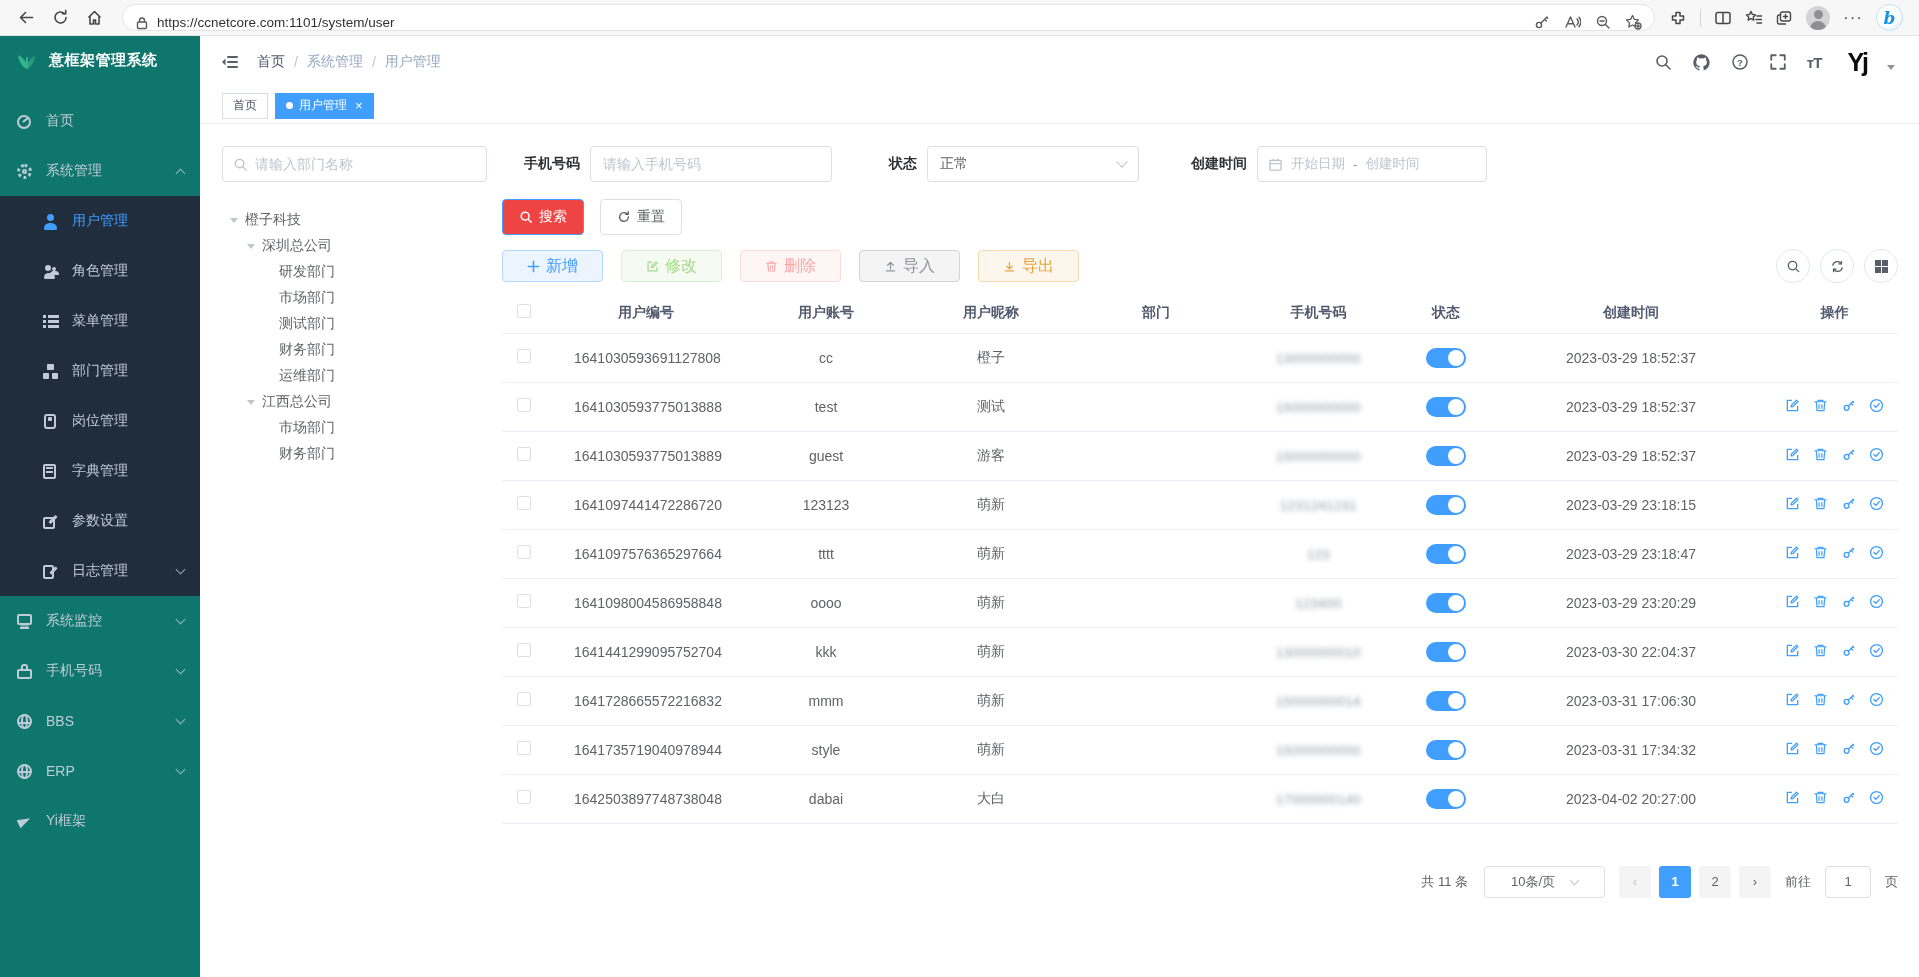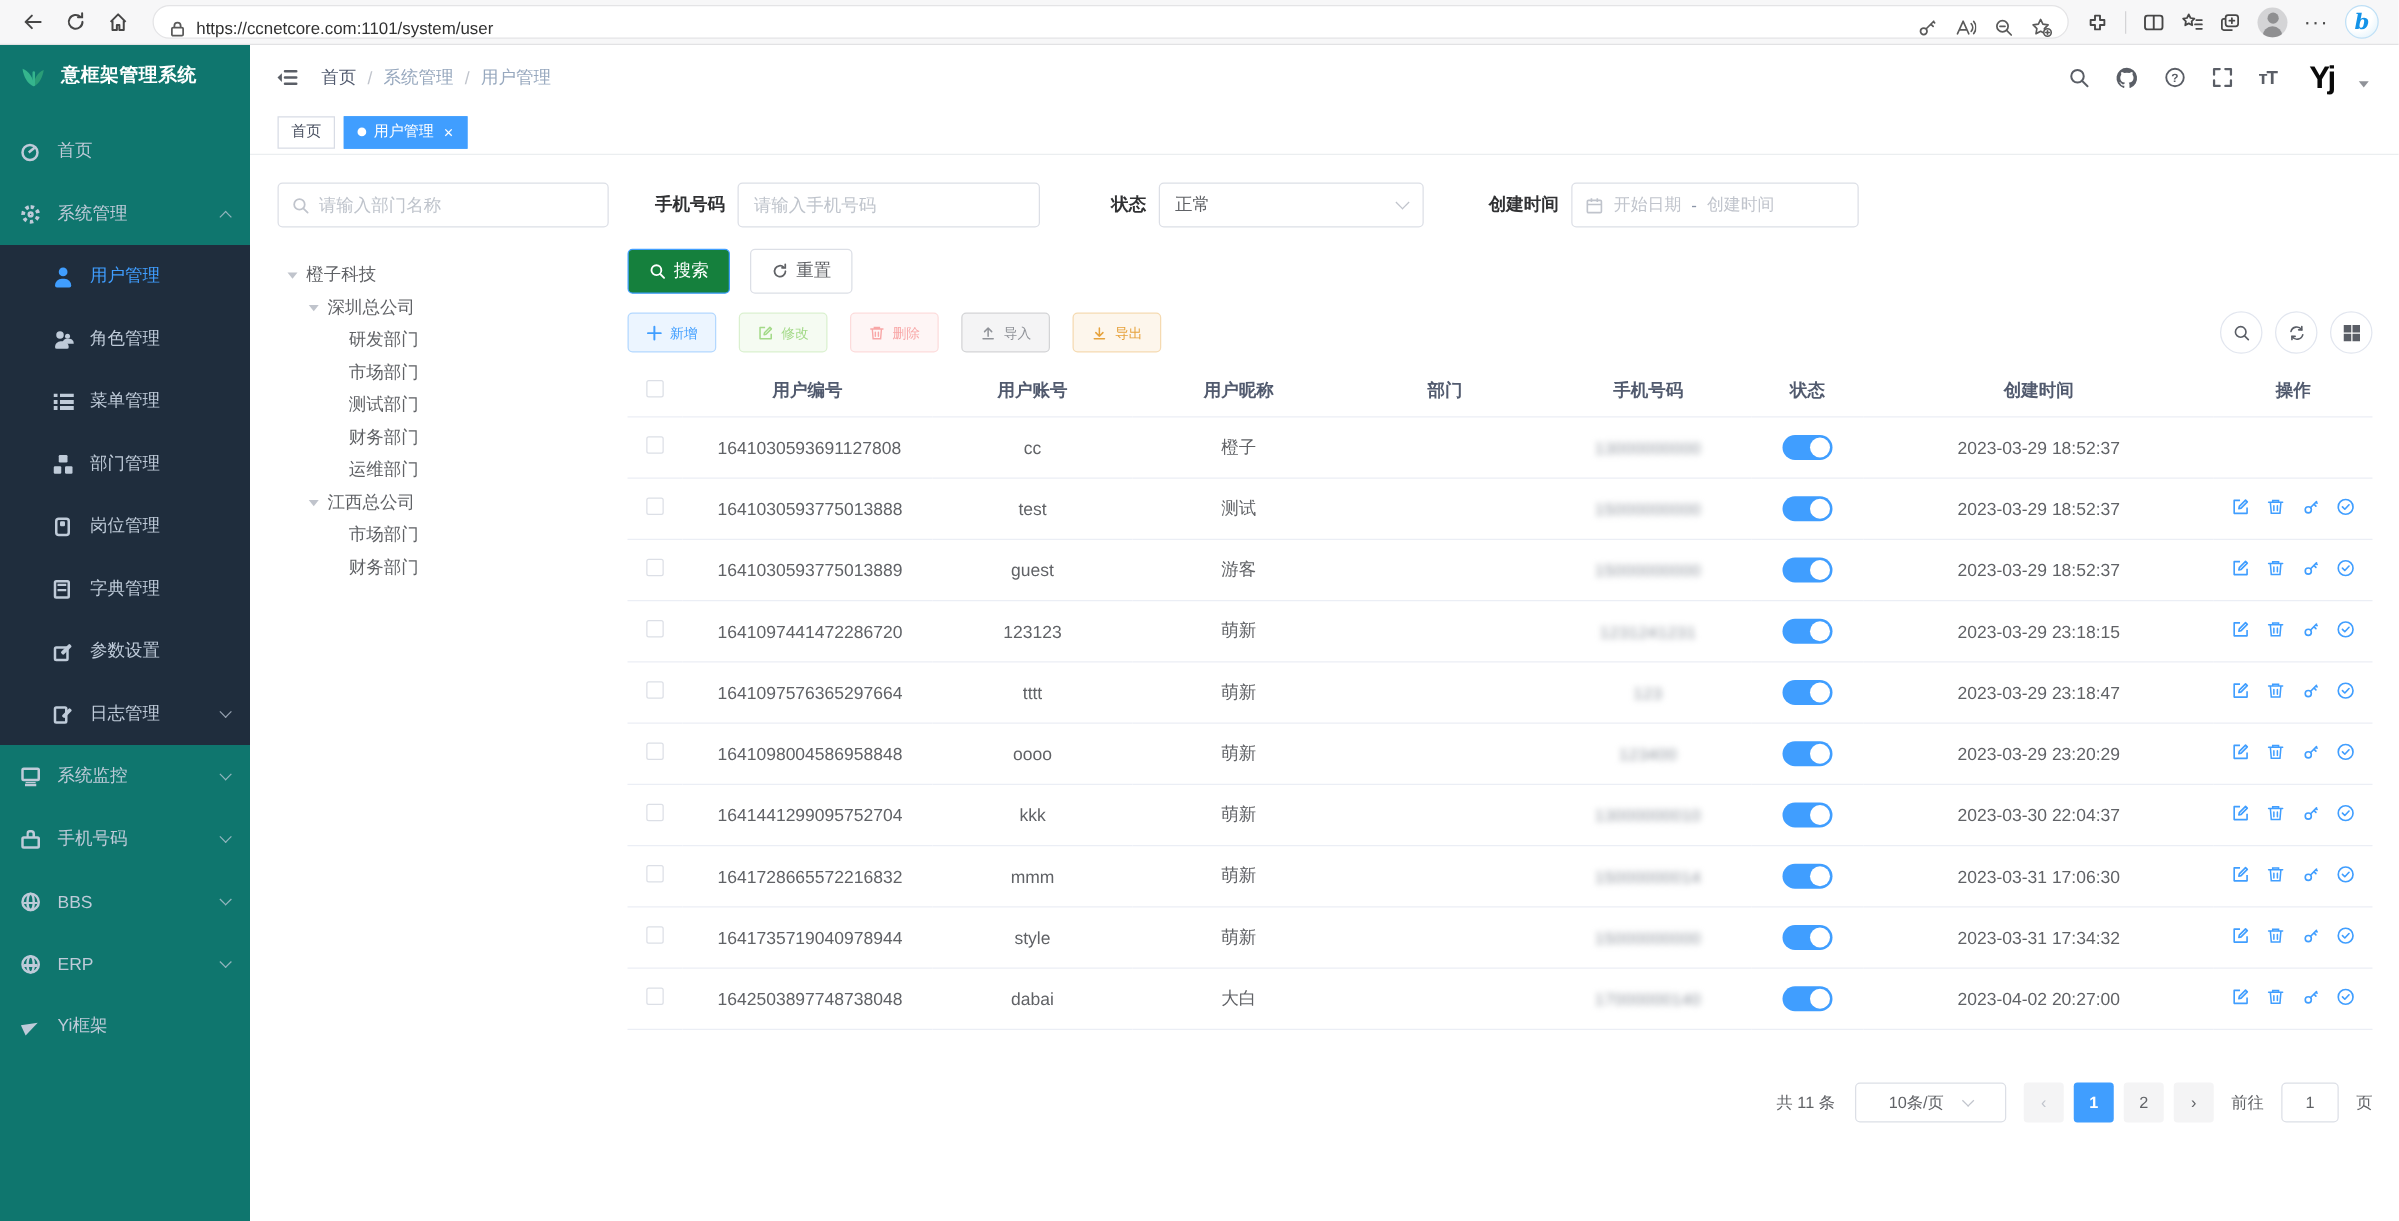--- a/index.html
+++ b/index.html
@@ -112,23 +112,23 @@
 
   .content-body{display:flex;margin-top:17px}
   .tree-panel{width:265px;margin-right:15px;padding-top:8px;flex:none}
   .tree-node{height:26px;display:flex;align-items:center;cursor:pointer;color:#606266;white-space:nowrap}
   .caret{width:0;height:0;border-top:5px solid #c0c4cc;border-left:4.5px solid transparent;border-right:4.5px solid transparent;margin-right:7px;flex:none}
 
   .table-panel{flex:1;min-width:0}
   .btn-row{display:flex;gap:16px}
   .btn{height:36px;border-radius:4px;border:1px solid #dcdfe6;background:#fff;color:#606266;
     display:inline-flex;align-items:center;gap:6px;padding:0 16px;font-size:14px;cursor:pointer}
-  .btn-primary{background:#15803d;border-color:#409eff;color:#fff}
+  .btn-primary{background:#ef4444;border-color:#409eff;color:#fff}
   .toolbar-row{display:flex;gap:18px;margin-top:14px;align-items:center}
-  .btn-sm{height:32px;font-size:11px;padding:0 14px}
+  .btn-sm{height:32px;font-size:16px;padding:0 24px}
   .btn-add{color:#409eff;background:#ecf5ff;border-color:#b3d8ff}
   .btn-mod{color:#67c23a;background:#f0f9eb;border-color:#c2e7b0;opacity:.6}
   .btn-del{color:#f56c6c;background:#fef0f0;border-color:#fbc4c4;opacity:.6}
   .btn-imp{color:#909399;background:#f4f4f5;border-color:#d3d4d6}
   .btn-exp{color:#e6a23c;background:#fdf6ec;border-color:#f5dab1}
   .tool-circles{margin-left:auto;display:flex;gap:10px}
   .circle-btn{width:34px;height:34px;border-radius:50%;border:1px solid #e2e6ef;background:#fff;
     display:flex;align-items:center;justify-content:center;color:#5a5e66;cursor:pointer}
   .grid-ic{width:13px;height:13px;background:
     linear-gradient(#5a5e66 0 0) 0 0/6px 6px no-repeat,

